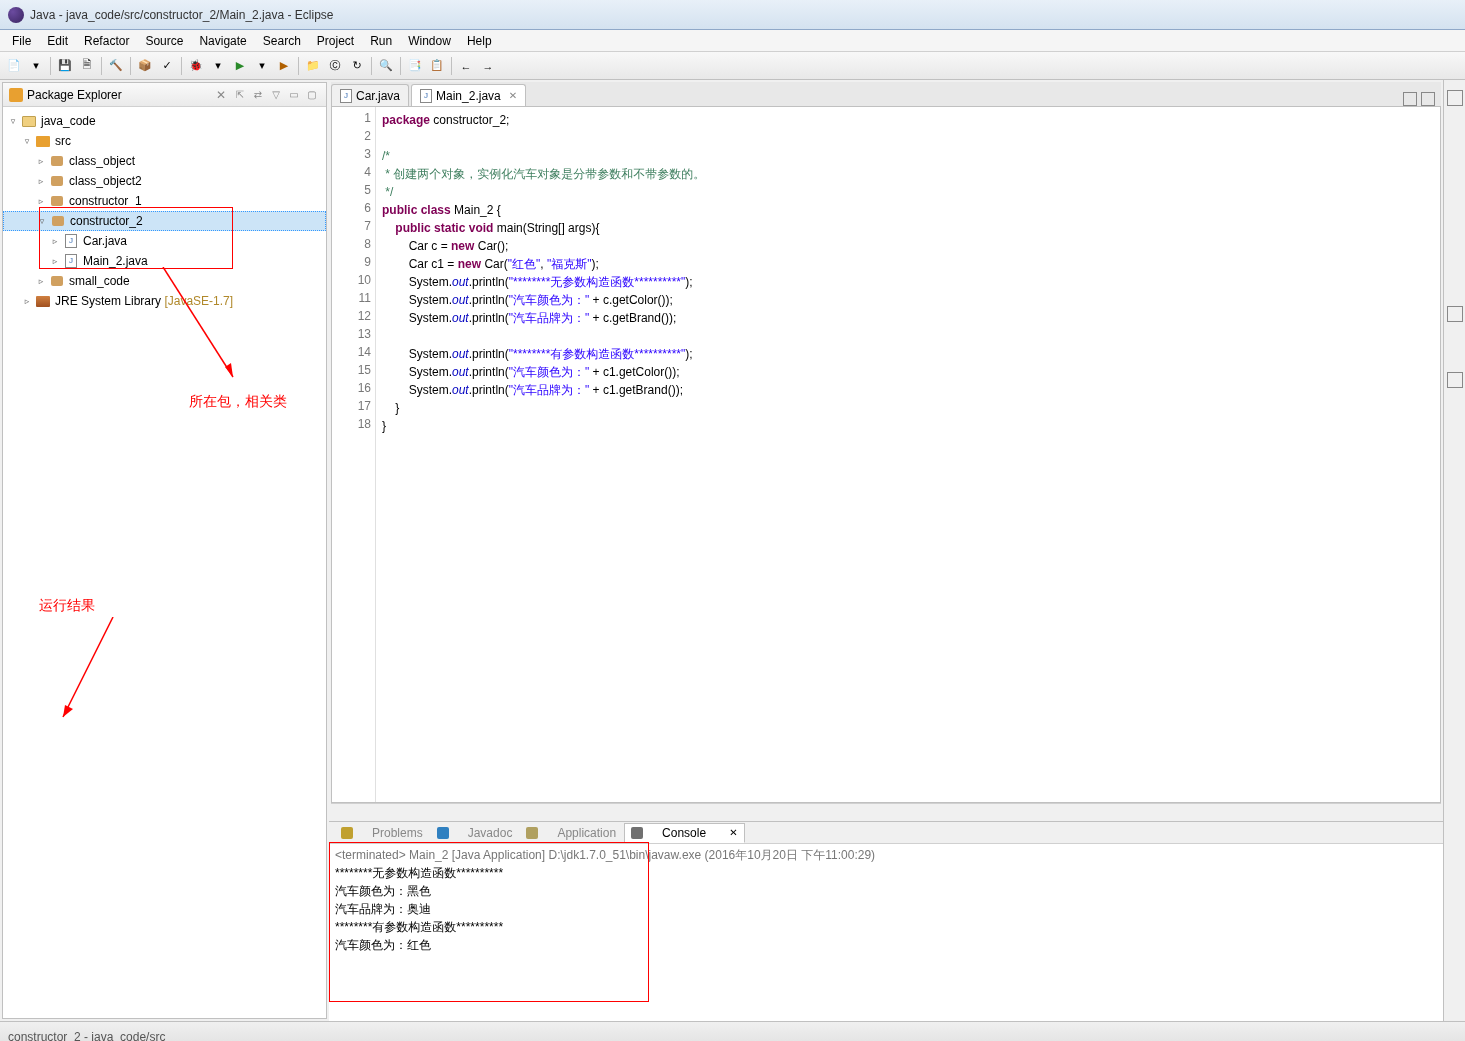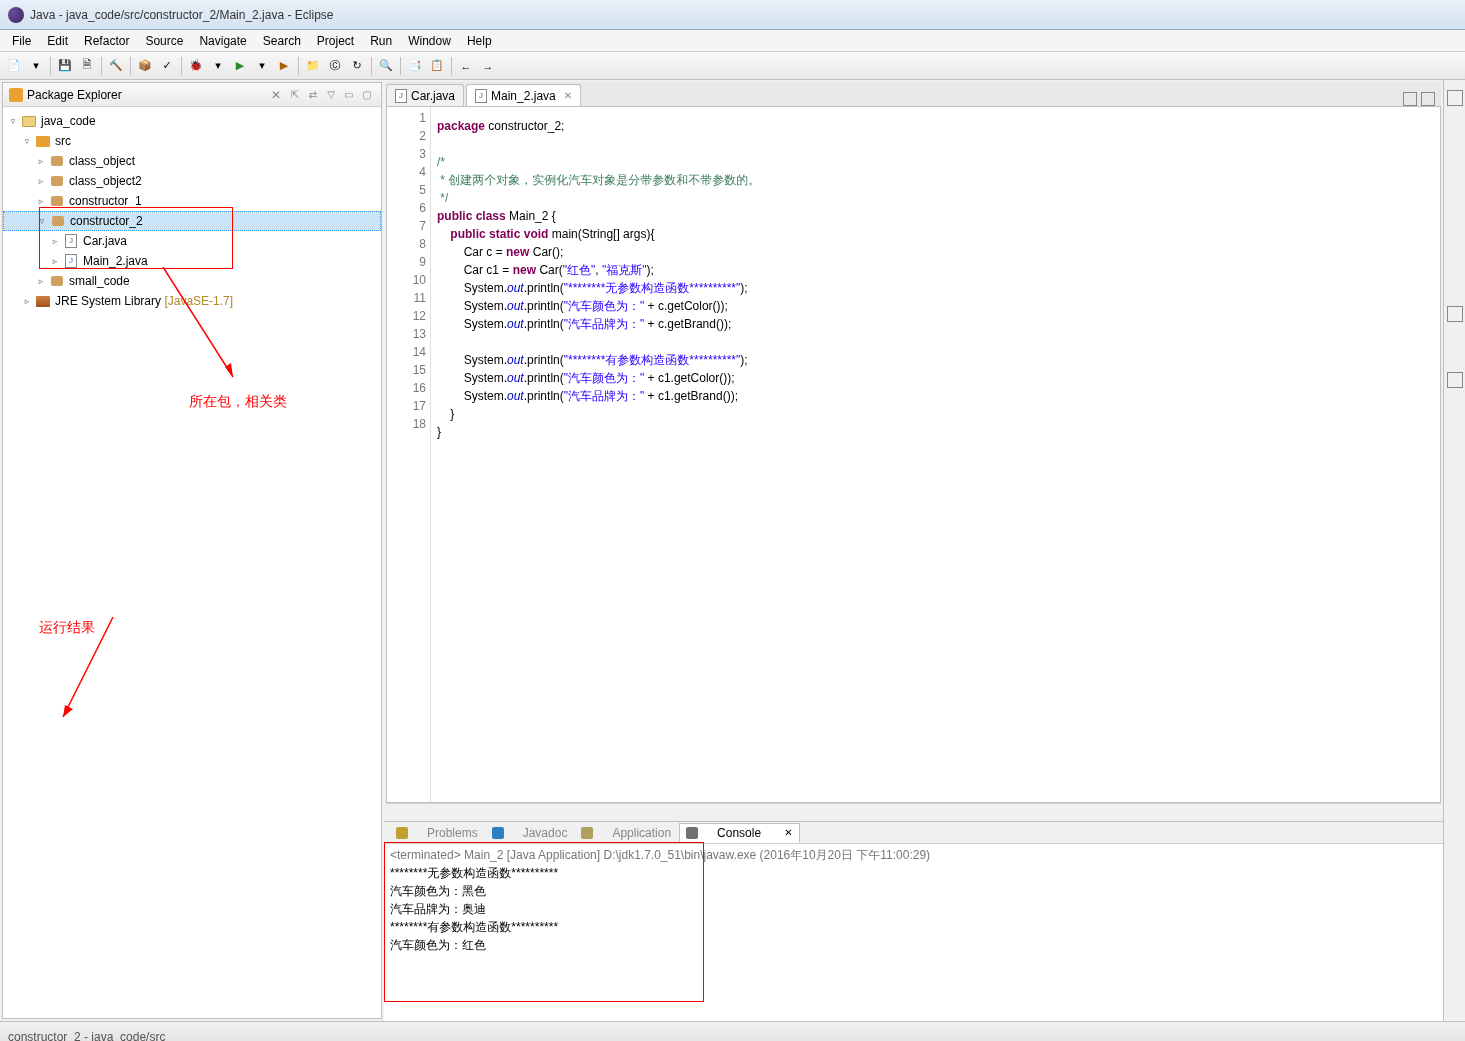--- a/index.html
+++ b/index.html
@@ -11,21 +11,21 @@
 
 .menubar { height: 22px; background: #f5f5f5; display: flex; align-items: center; padding: 0 4px; border-bottom: 1px solid #d0d0d0; }
 .menubar .menu-item { padding: 2px 8px; cursor: pointer; }
 
 .toolbar { height: 28px; background: linear-gradient(to bottom, #f8f8f8, #e8e8e8); display: flex; align-items: center; padding: 0 4px; border-bottom: 1px solid #c0c0c0; gap: 2px; }
 .toolbar .tb-btn { width: 20px; height: 20px; display: flex; align-items: center; justify-content: center; cursor: pointer; border-radius: 2px; font-size: 11px; }
 .toolbar .sep { width: 1px; height: 18px; background: #c0c0c0; margin: 0 2px; }
 
 .main-area { display: flex; height: calc(100vh - 30px - 22px - 28px - 20px); position: relative; }
 
-.package-explorer { width: 380px; background: #fff; border: 1px solid #c0c0c0; display: flex; flex-direction: column; margin: 2px; position: relative; }
+.package-explorer { width: 325px; background: #fff; border: 1px solid #c0c0c0; display: flex; flex-direction: column; margin: 2px; position: relative; }
 .pe-header { height: 24px; background: linear-gradient(to bottom, #fafafa, #eaeaea); display: flex; align-items: center; padding: 0 6px; border-bottom: 1px solid #d0d0d0; }
 .pe-header .pe-icon { width: 14px; height: 14px; background: #e8a030; border-radius: 2px; margin-right: 4px; }
 .pe-header .pe-title { flex: 1; }
 .pe-header .pe-tools { display: flex; gap: 2px; }
 .pe-header .pe-tool { width: 16px; height: 16px; display: flex; align-items: center; justify-content: center; cursor: pointer; font-size: 10px; color: #888; }
 
 .tree { padding: 4px 0; overflow-y: auto; flex: 1; position: relative; }
 .tree-node { display: flex; align-items: center; height: 20px; padding-left: 4px; cursor: pointer; white-space: nowrap; }
 .tree-node.selected { background: #cce4f7; border: 1px dotted #3399ff; }
 .tree-node .expander { width: 12px; text-align: center; color: #666; font-size: 9px; }
@@ -51,21 +51,21 @@
 .editor-tab.active { background: #fff; }
 .editor-tab .tab-icon { width: 12px; height: 14px; }
 .editor-tab .close-x { color: #888; font-size: 10px; margin-left: 4px; }
 .editor-toolbar-right { margin-left: auto; display: flex; gap: 4px; padding-right: 6px; }
 .editor-toolbar-right span { width: 14px; height: 14px; border: 1px solid #888; cursor: pointer; }
 
 .editor-body { flex: 1; display: flex; background: #fff; border: 1px solid #c0c0c0; overflow: hidden; }
 .gutter { width: 30px; background: #fff; border-right: 1px solid #e0e0e0; text-align: right; padding: 2px 4px 0 0; color: #787878; font-family: Consolas, monospace; font-size: 13px; line-height: 18px; }
 .gutter .ln { height: 18px; }
 .gutter-marker { width: 14px; background: #fff; }
-.code { flex: 1; padding: 10px 6px; font-family: Consolas, "Courier New", monospace; font-size: 13px; line-height: 18px; white-space: pre; overflow: auto; }
+.code { flex: 1; padding: 4px 6px; font-family: Consolas, "Courier New", monospace; font-size: 13px; line-height: 18px; white-space: pre; overflow: auto; }
 .kw { color: #7f0055; font-weight: bold; }
 .str { color: #2a00ff; }
 .com { color: #3f7f5f; }
 .fld { color: #0000c0; font-style: italic; }
 .pln { color: #000; }
 
 .right-strip { width: 22px; background: #f0f0f0; border-left: 1px solid #c0c0c0; display: flex; flex-direction: column; align-items: center; gap: 20px; padding-top: 10px; }
 .right-strip .rs-item { width: 16px; height: 16px; border: 1px solid #888; cursor: pointer; }
 
 .bottom-panel { height: 200px; border-top: 1px solid #c0c0c0; background: #fff; position: relative; }
@@ -220,21 +220,21 @@
           <span class="node-label"><span>JRE System Library</span> <span style="color:#b0882a">[JavaSE-1.7]</span></span>
         </div>
 
       <div class="red-box" style="top:100px; left:36px; width:194px; height:62px;"></div>
       <svg class="red-arrow" style="top:160px; left:150px;" width="90" height="130">
           <line x1="10" y1="0" x2="80" y2="110" stroke="red" stroke-width="1.5"></line>
           <polygon points="80,110 72,100 78,96" fill="red"></polygon>
         </svg>
       <div class="red-annotation" style="top:286px; left:186px;">所在包，相关类</div>
 
-      <div class="red-annotation" style="top:512px; left:36px;">运行结果</div>
+      <div class="red-annotation" style="top:490px; left:36px;">运行结果</div>
       <svg class="red-arrow" style="top:510px; left:50px;" width="90" height="110">
           <line x1="60" y1="0" x2="10" y2="100" stroke="red" stroke-width="1.5"></line>
           <polygon points="10,100 12,88 20,92" fill="red"></polygon>
         </svg>
     </div>
   </div>
 
   <div style="flex:1; display:flex; flex-direction:column;">
     <div class="editor-area">
       <div class="editor-tabs">

